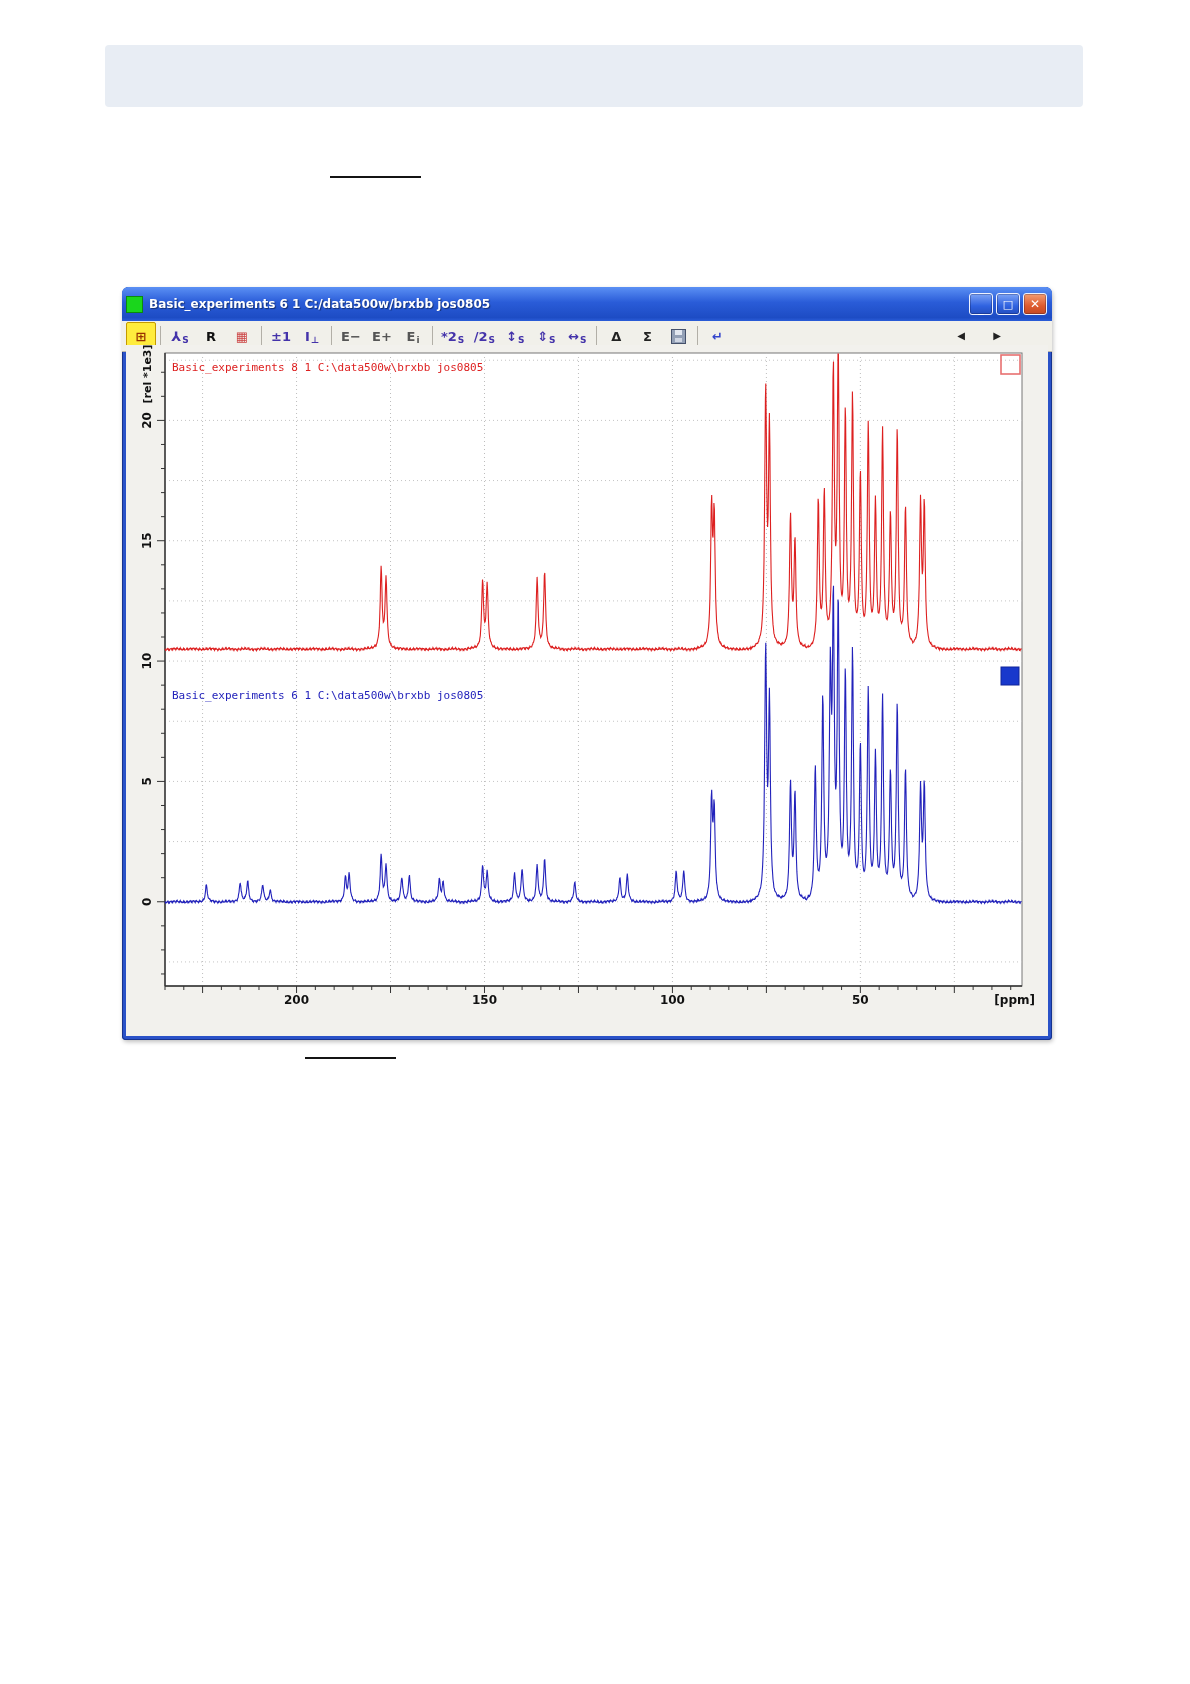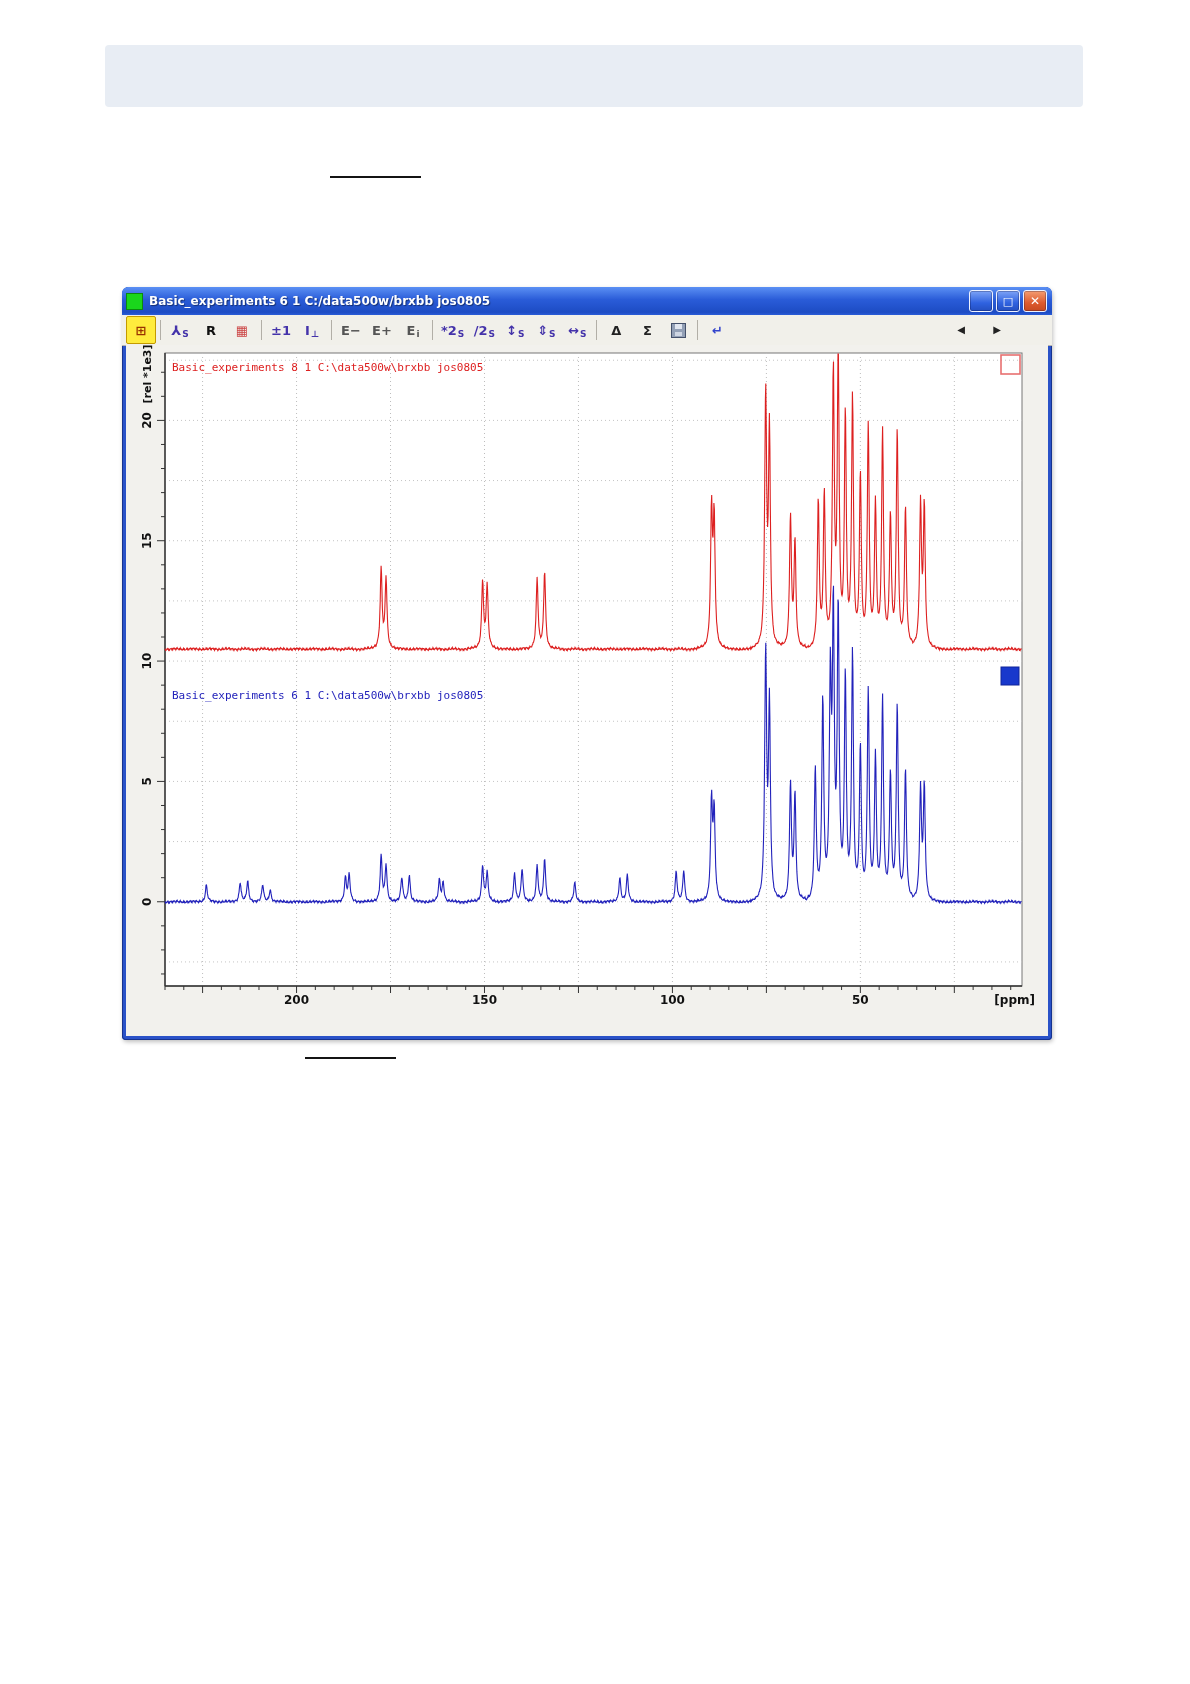--- a/index.html
+++ b/index.html
@@ -16,21 +16,21 @@
   #underline-1 { left:330px; top:176px; width:91px; }
   #underline-2 { left:305px; top:1057px; width:91px; }
 
   
   .app-window {
     position:absolute; left:122px; top:287px; width:930px; height:753px;
     background:#2a52c8; border-radius:7px 7px 4px 4px;
     box-shadow: inset 0 0 0 1px #16338f, 1px 2px 4px rgba(0,0,0,.25);
   }
   .titlebar {
-    height:28px; display:flex; align-items:center; padding:0 5px 0 4px;
+    height:34px; display:flex; align-items:center; padding:0 5px 0 4px;
     background:linear-gradient(#5b90f4,#2a5cd8 45%,#1d4cc4 90%,#2a5cd8);
     border-radius:6px 6px 0 0;
   }
   .title-icon { width:15px; height:15px; background:#1ad61c; border:1px solid #0b8a0d; margin-right:6px; flex:0 0 auto; }
   .title-text {
     color:#fff; font-weight:bold; font-size:12px; flex:1;
     white-space:nowrap; overflow:hidden; text-shadow:1px 1px 1px rgba(0,0,0,.45);
   }
   .controls { display:flex; gap:3px; }
   .ctrl {

